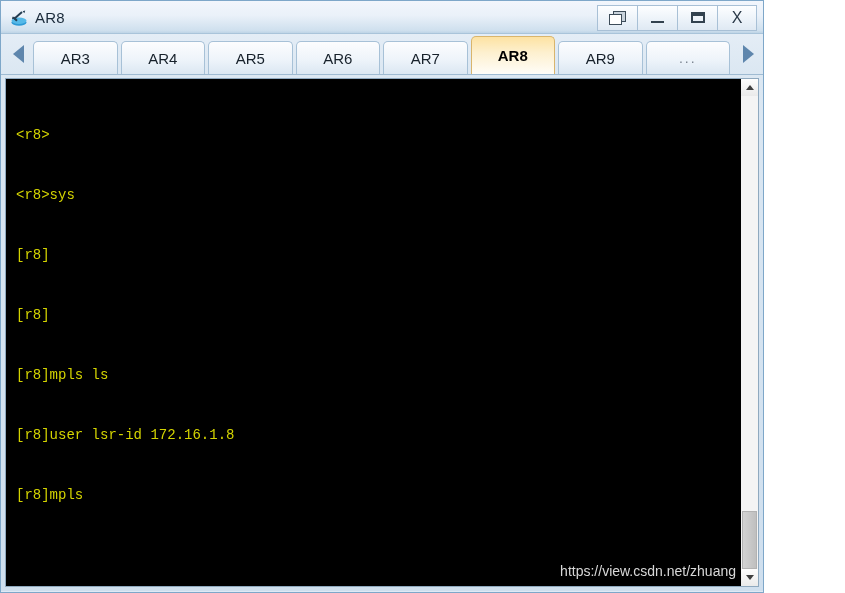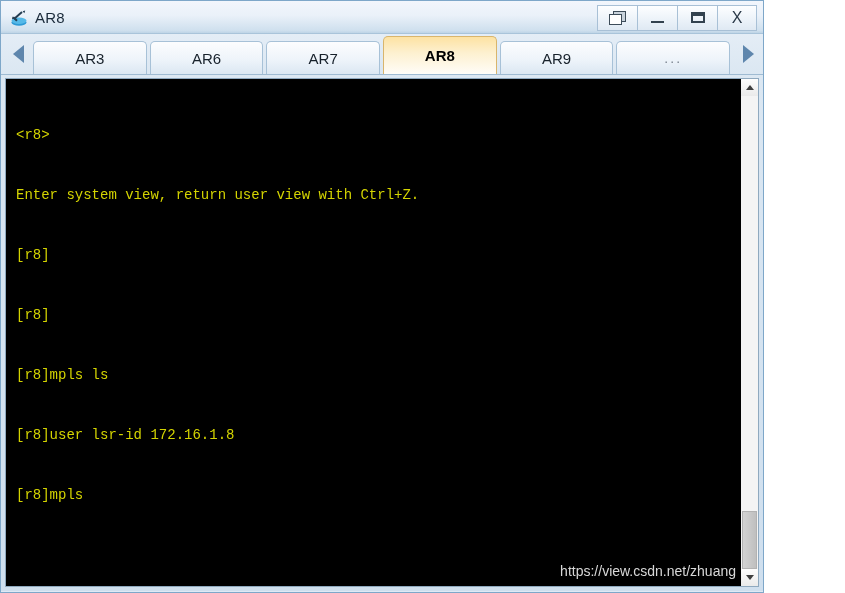--- a/index.html
+++ b/index.html
@@ -275,20 +275,26 @@
   <div class="tabbar">
     <div class="scroll-arrow">
       <span class="tri tri-left"></span>
     </div>
 
     <div class="tabs">
       <div class="tab">
           <span>AR3</span>
         </div>
       <div class="tab">
+          <span>AR4</span>
+        </div>
+      <div class="tab">
+          <span>AR5</span>
+        </div>
+      <div class="tab">
           <span>AR6</span>
         </div>
       <div class="tab">
           <span>AR7</span>
         </div>
       <div class="tab active">
           <span>AR8</span>
         </div>
       <div class="tab">
           <span>AR9</span>
@@ -300,21 +306,21 @@
 
     <div class="scroll-arrow right">
       <span class="tri tri-right"></span>
     </div>
   </div>
 
   <div class="terminal-wrap">
     <div class="terminal">
       <div class="term-text">
         <div class="term-line">&lt;r8&gt;</div>
-        <div class="term-line">Enter system view, return user view with Ctrl+Z.</div>
+        <div class="term-line">&lt;r8&gt;sys</div>
         <div class="term-line">[r8]</div>
         <div class="term-line">[r8]</div>
         <div class="term-line">[r8]mpls ls</div>
         <div class="term-line">[r8]user lsr-id 172.16.1.8</div>
         <div class="term-line">[r8]mpls</div>
         
         
         
         
         

